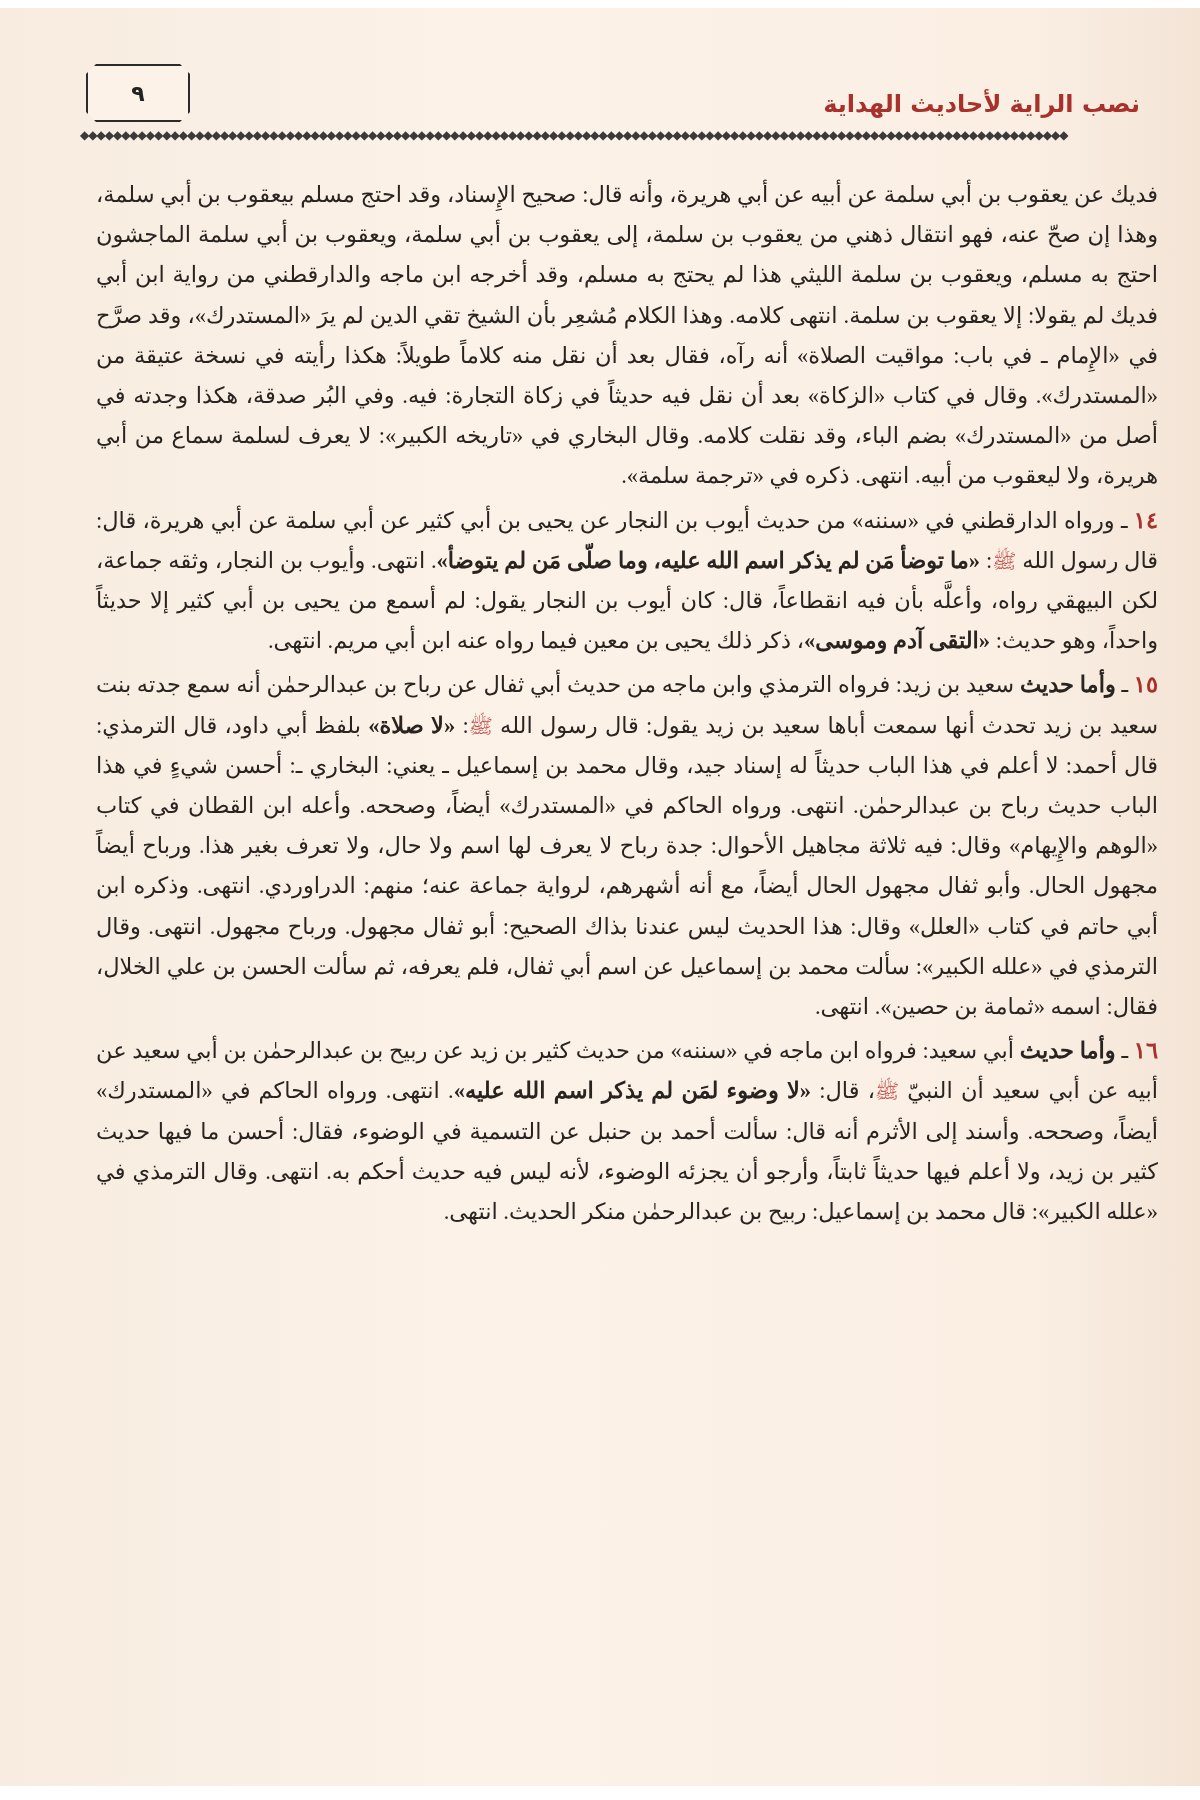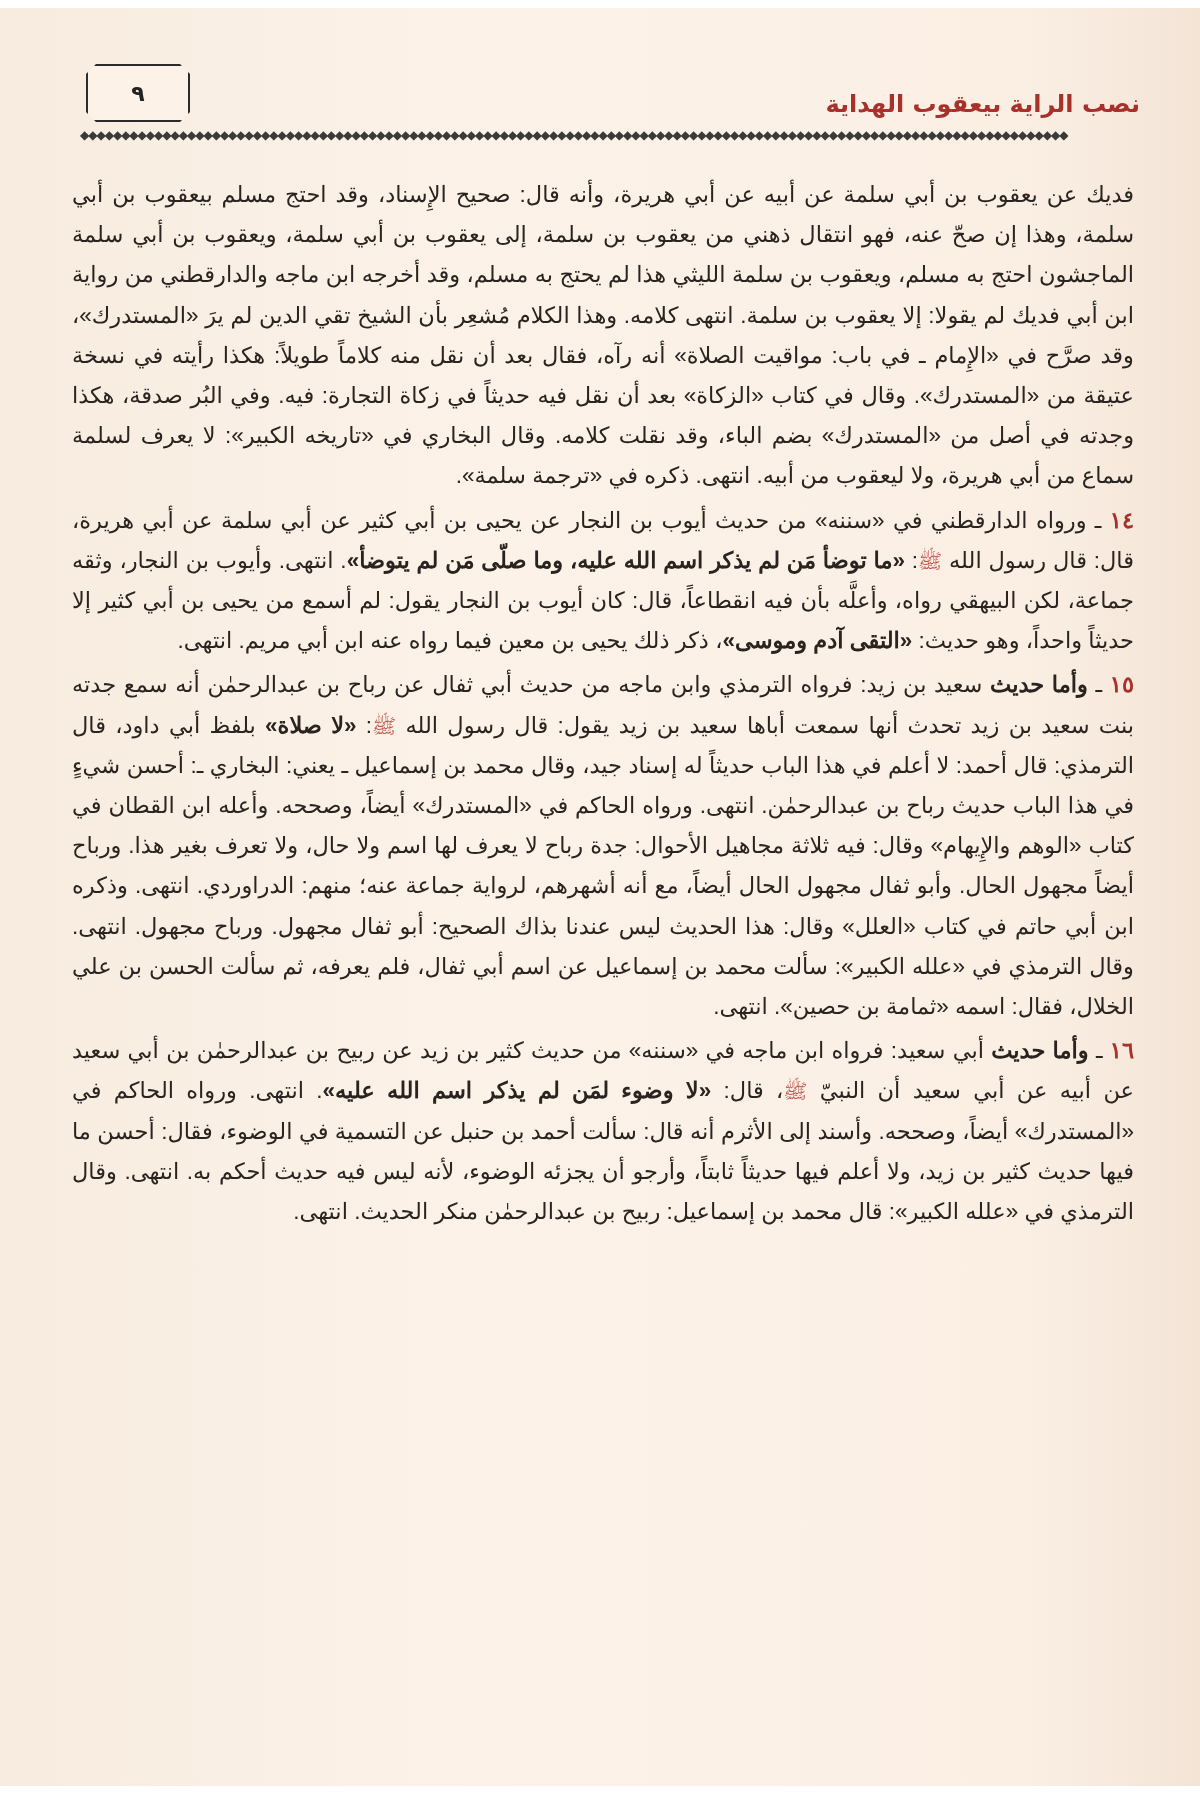--- a/index.html
+++ b/index.html
@@ -39,39 +39,39 @@
     font-family: "DejaVu Sans", sans-serif; font-weight: bold; font-size: 24px;
     color: #a8322b; direction: rtl; letter-spacing: 0;
   }
   .diamond-rule {
     position: absolute; left: 0; top: 66px; width: 1060px; height: 14px;
     overflow: hidden; white-space: nowrap;
     font-size: 12px; line-height: 14px; color: #3a3a3a; letter-spacing: -1px;
     direction: ltr;
   }
   .body-text {
-    position: absolute; left: 72px; top: 175px; width: 1062px;
+    position: absolute; left: 96px; top: 175px; width: 1062px;
     direction: rtl; text-align: justify; text-align-last: right;
-    font-family: Liberation Sans, sans-serif;
+    font-family: Liberation Serif, serif;
     font-size: 22.5px; line-height: 40.2px; color: #2a2420;
   }
   .body-text p { margin: 0 0 4px 0; }
   .hadith-num { color: #a8322b; font-weight: bold; }
   .b { font-weight: bold; }
   .salawat { color: #c0504a; font-size: 20px; }
 </style>
 </head>
 <body>
 
 <div class="page">
   <div class="page-edge-top"></div>
 
   <div class="header">
     <div class="page-number-box">٩</div>
-    <div class="running-title">نصب الراية بيعقوب الهداية</div>
+    <div class="running-title">نصب الراية لأحاديث الهداية</div>
     <div class="diamond-rule" id="diamond-rule">◆◆◆◆◆◆◆◆◆◆◆◆◆◆◆◆◆◆◆◆◆◆◆◆◆◆◆◆◆◆◆◆◆◆◆◆◆◆◆◆◆◆◆◆◆◆◆◆◆◆◆◆◆◆◆◆◆◆◆◆◆◆◆◆◆◆◆◆◆◆◆◆◆◆◆◆◆◆◆◆◆◆◆◆◆◆◆◆◆◆◆◆◆◆◆◆◆◆◆◆◆◆◆◆◆◆◆◆◆◆◆◆◆◆◆◆◆◆◆◆</div>
   </div>
 
   <div class="body-text" id="body-text">
       <p><span>فديك عن يعقوب بن أبي سلمة عن أبيه عن أبي هريرة، وأنه قال: صحيح الإِسناد، وقد احتج مسلم بيعقوب بن أبي سلمة، وهذا إن صحّ عنه، فهو انتقال ذهني من يعقوب بن سلمة، إلى يعقوب بن أبي سلمة، ويعقوب بن أبي سلمة الماجشون احتج به مسلم، ويعقوب بن سلمة الليثي هذا لم يحتج به مسلم، وقد أخرجه ابن ماجه والدارقطني من رواية ابن أبي فديك لم يقولا: إلا يعقوب بن سلمة. انتهى كلامه. وهذا الكلام مُشعِر بأن الشيخ تقي الدين لم يرَ «المستدرك»، وقد صرَّح في «الإِمام ـ في باب: مواقيت الصلاة» أنه رآه، فقال بعد أن نقل منه كلاماً طويلاً: هكذا رأيته في نسخة عتيقة من «المستدرك». وقال في كتاب «الزكاة» بعد أن نقل فيه حديثاً في زكاة التجارة: فيه. وفي البُر صدقة، هكذا وجدته في أصل من «المستدرك» بضم الباء، وقد نقلت كلامه. وقال البخاري في «تاريخه الكبير»: لا يعرف لسلمة سماع من أبي هريرة، ولا ليعقوب من أبيه. انتهى. ذكره في «ترجمة سلمة».</span></p>
       <p><span class="hadith-num">١٤</span><span> ـ ورواه الدارقطني في «سننه» من حديث أيوب بن النجار عن يحيى بن أبي كثير عن أبي سلمة عن أبي هريرة، قال: قال رسول الله </span><span class="salawat">ﷺ</span><span>: </span><span class="b">«ما توضأ مَن لم يذكر اسم الله عليه، وما صلّى مَن لم يتوضأ»</span><span>. انتهى. وأيوب بن النجار، وثقه جماعة، لكن البيهقي رواه، وأعلَّه بأن فيه انقطاعاً، قال: كان أيوب بن النجار يقول: لم أسمع من يحيى بن أبي كثير إلا حديثاً واحداً، وهو حديث: </span><span class="b">«التقى آدم وموسى»</span><span>، ذكر ذلك يحيى بن معين فيما رواه عنه ابن أبي مريم. انتهى.</span></p>
       <p><span class="hadith-num">١٥</span><span> ـ </span><span class="b">وأما حديث</span><span> سعيد بن زيد: فرواه الترمذي وابن ماجه من حديث أبي ثفال عن رباح بن عبدالرحمٰن أنه سمع جدته بنت سعيد بن زيد تحدث أنها سمعت أباها سعيد بن زيد يقول: قال رسول الله </span><span class="salawat">ﷺ</span><span>: </span><span class="b">«لا صلاة»</span><span> بلفظ أبي داود، قال الترمذي: قال أحمد: لا أعلم في هذا الباب حديثاً له إسناد جيد، وقال محمد بن إسماعيل ـ يعني: البخاري ـ: أحسن شيءٍ في هذا الباب حديث رباح بن عبدالرحمٰن. انتهى. ورواه الحاكم في «المستدرك» أيضاً، وصححه. وأعله ابن القطان في كتاب «الوهم والإِيهام» وقال: فيه ثلاثة مجاهيل الأحوال: جدة رباح لا يعرف لها اسم ولا حال، ولا تعرف بغير هذا. ورباح أيضاً مجهول الحال. وأبو ثفال مجهول الحال أيضاً، مع أنه أشهرهم، لرواية جماعة عنه؛ منهم: الدراوردي. انتهى. وذكره ابن أبي حاتم في كتاب «العلل» وقال: هذا الحديث ليس عندنا بذاك الصحيح: أبو ثفال مجهول. ورباح مجهول. انتهى. وقال الترمذي في «علله الكبير»: سألت محمد بن إسماعيل عن اسم أبي ثفال، فلم يعرفه، ثم سألت الحسن بن علي الخلال، فقال: اسمه «ثمامة بن حصين». انتهى.</span></p>
       <p><span class="hadith-num">١٦</span><span> ـ </span><span class="b">وأما حديث</span><span> أبي سعيد: فرواه ابن ماجه في «سننه» من حديث كثير بن زيد عن ربيح بن عبدالرحمٰن بن أبي سعيد عن أبيه عن أبي سعيد أن النبيّ </span><span class="salawat">ﷺ</span><span>، قال: </span><span class="b">«لا وضوء لمَن لم يذكر اسم الله عليه»</span><span>. انتهى. ورواه الحاكم في «المستدرك» أيضاً، وصححه. وأسند إلى الأثرم أنه قال: سألت أحمد بن حنبل عن التسمية في الوضوء، فقال: أحسن ما فيها حديث كثير بن زيد، ولا أعلم فيها حديثاً ثابتاً، وأرجو أن يجزئه الوضوء، لأنه ليس فيه حديث أحكم به. انتهى. وقال الترمذي في «علله الكبير»: قال محمد بن إسماعيل: ربيح بن عبدالرحمٰن منكر الحديث. انتهى.</span></p>
     </div>
 

